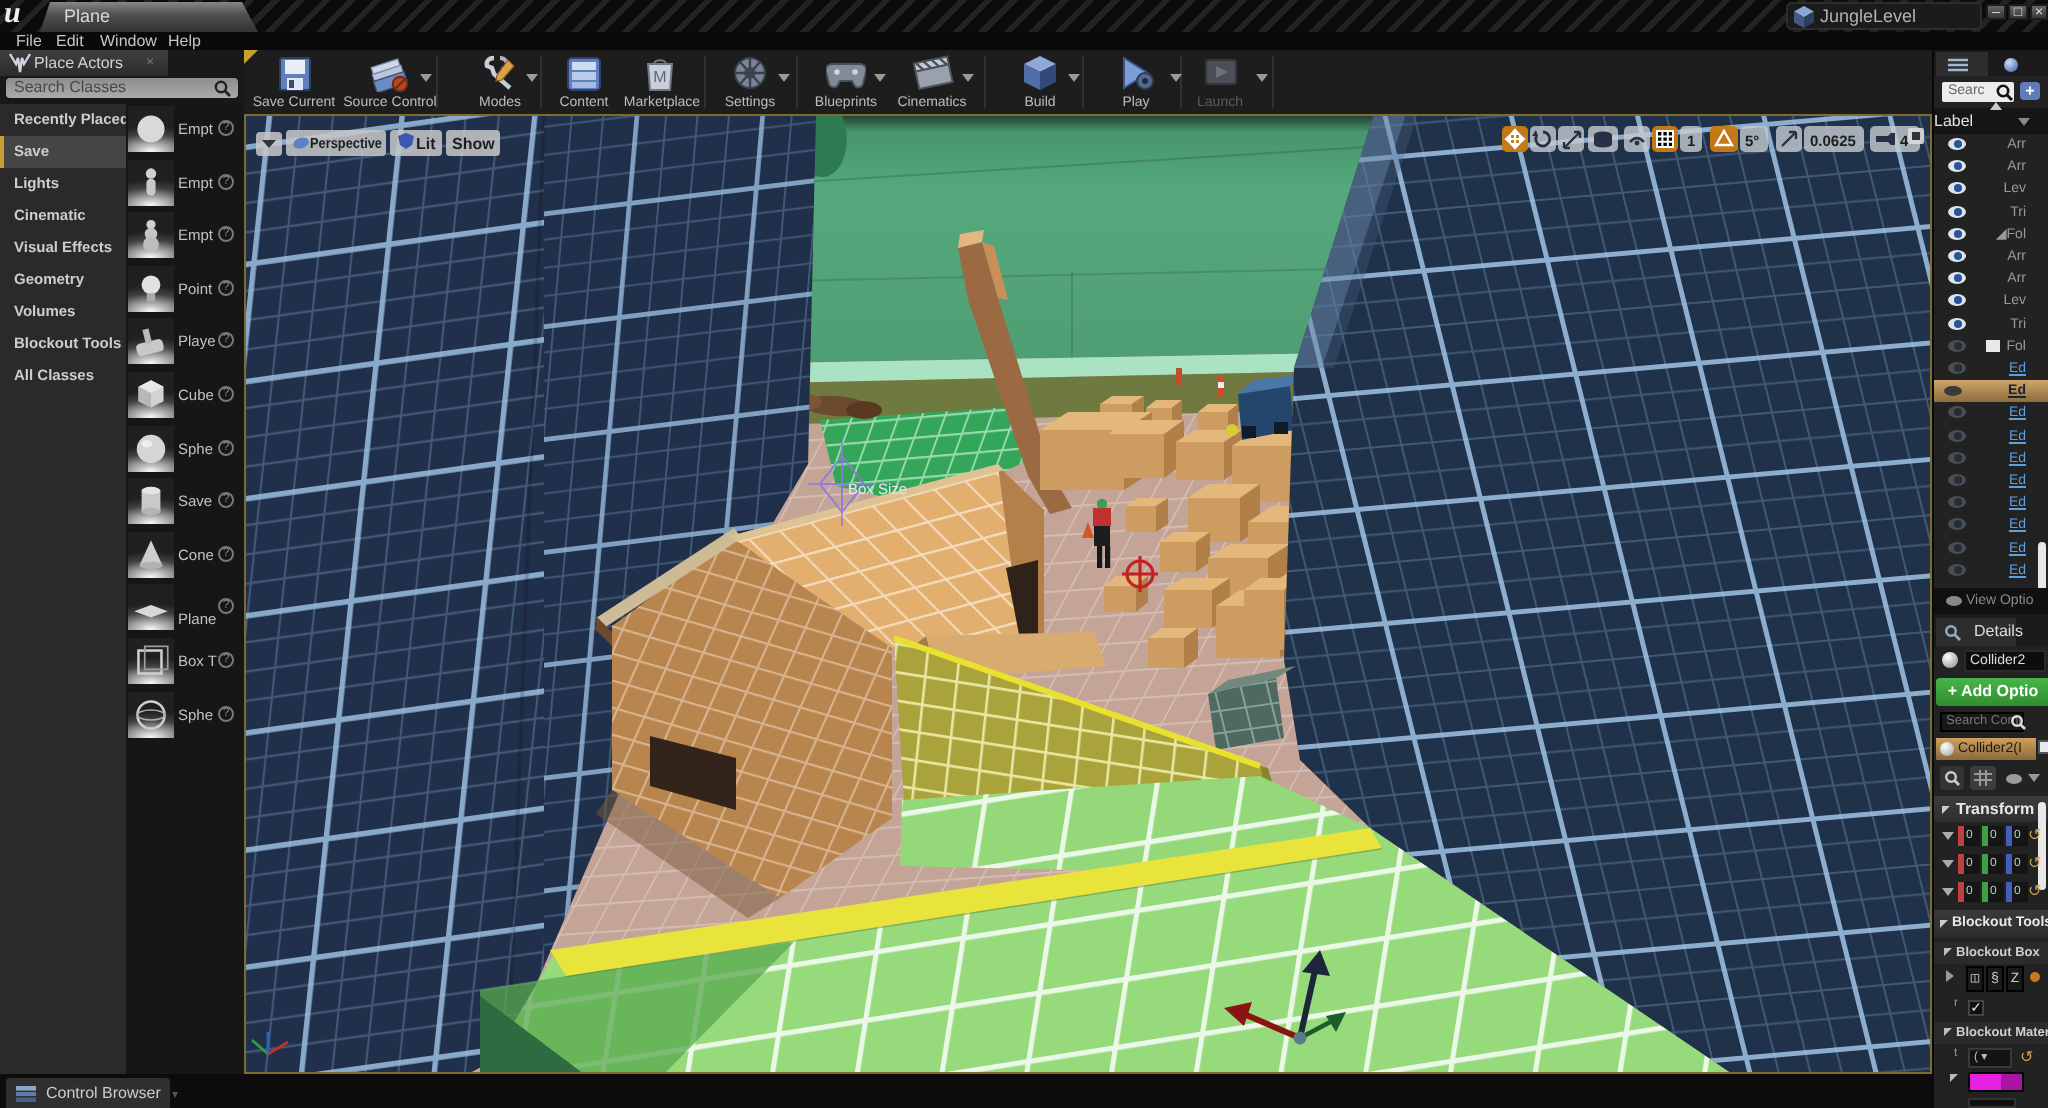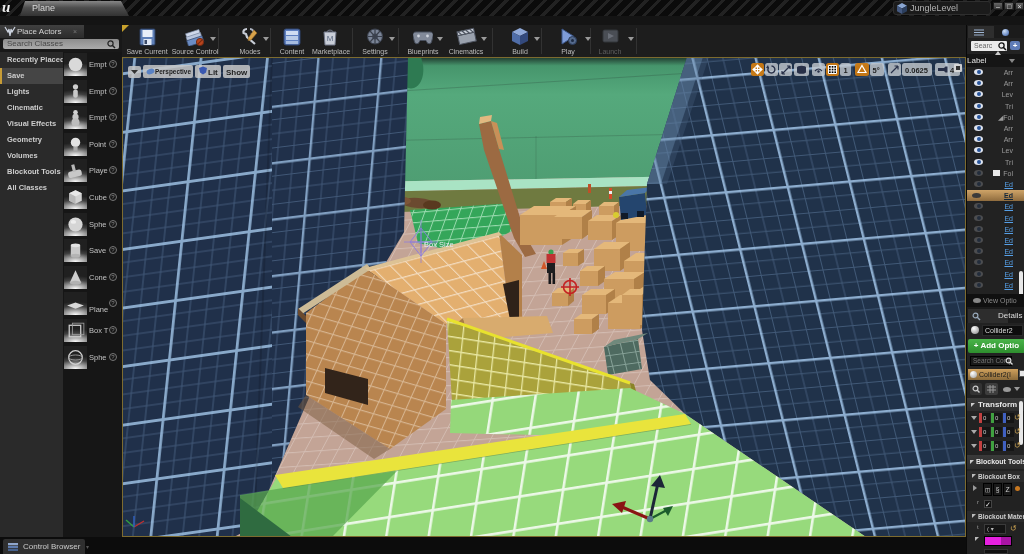--- a/index.html
+++ b/index.html
@@ -38,20 +38,26 @@
 <div class="abs" id="tabJ">Plane</div>
 <div class="abs" id="tabJL">JungleLevel</div>
 <svg class="abs" style="left:896px;top:3px" width="12" height="11">
       <polygon points="6,0 11,2.8 6,5.6 1,2.8" fill="#8aa6d2"></polygon>
       <polygon points="1,2.8 6,5.6 6,11 1,8.2" fill="#445980"></polygon>
       <polygon points="6,5.6 11,2.8 11,8.2 6,11" fill="#2c3f5e"></polygon>
     </svg>
 <div class="abs winbtn" style="left:993px">–</div>
 <div class="abs winbtn" style="left:1004px">□</div>
 <div class="abs winbtn" style="left:1015px;width:9px">×</div>
+<div class="abs" id="menu">
+      <span style="left:8px">File</span>
+      <span style="left:28px">Edit</span>
+      <span style="left:50px">Window</span>
+      <span style="left:84px">Help</span>
+    </div>
 <div class="abs" id="toolbar"></div>
 <div class="abs" style="left:122px;top:25px;width:0;height:0;border-left:7px solid #c7a12c;border-bottom:7px solid transparent"></div>
 <svg class="abs" style="left:139px;top:28px" width="17" height="18" viewBox="0 0 17 18">
       <rect x="1" y="1" width="15" height="16" rx="1" fill="#5f80b8" stroke="#2c3f60"></rect>
       <rect x="3.5" y="2" width="10" height="7" fill="#e8eef8"></rect>
       <rect x="4.5" y="11" width="8" height="6" fill="#dfe7f4"></rect>
       <rect x="5.5" y="12" width="2.5" height="4" fill="#3a4a68"></rect>
     </svg>
     <svg class="abs" style="left:184px;top:28px" width="22" height="18" viewBox="0 0 22 18">
       <g transform="rotate(-18 11 9)">
@@ -551,21 +557,21 @@
 <div class="eye eyedim" style="top:234px"></div>
 <div style="position:absolute;right:11px;top:232px;font-size:7px;line-height:11px;color:#56a0e8;text-decoration:underline">Ed</div>
 <div class="eye eyedim" style="top:246px"></div>
 <div style="position:absolute;right:11px;top:244px;font-size:7px;line-height:11px;color:#56a0e8;text-decoration:underline">Ed</div>
 <div class="eye eyedim" style="top:257px"></div>
 <div style="position:absolute;right:11px;top:255px;font-size:7px;line-height:11px;color:#56a0e8;text-decoration:underline">Ed</div>
 <div style="position:absolute;left:52px;top:246px;width:4px;height:26px;background:#e8e8e8;border-radius:2px"></div>
 <div style="position:absolute;left:0;top:269px;width:58px;height:13px;background:#101010;color:#8a8a8a;font-size:7px;line-height:13px;padding-left:16px">View Optio</div>
 <div style="position:absolute;left:6px;top:273px;width:8px;height:5px;background:#888;border-radius:50%"></div>
 <div style="position:absolute;left:0;top:282px;width:58px;height:16px;background:#1b1b1b"></div>
-<div style="position:absolute;left:1px;top:284px;width:40px;height:14px;background:#2d2d2d;color:#ddd;font-size:8px;line-height:14px;padding-left:30px">Details</div>
+<div style="position:absolute;left:1px;top:284px;width:40px;height:14px;background:#2d2d2d;color:#ddd;font-size:8px;line-height:14px;padding-left:19px">Details</div>
 <svg style="position:absolute;left:5px;top:287px" width="9" height="9">
         <circle cx="3.5" cy="3.5" r="2.4" fill="none" stroke="#9ab" stroke-width="1.2"></circle>
         <line x1="5.3" y1="5.3" x2="8" y2="8" stroke="#9ab" stroke-width="1.4"></line>
       </svg>
 <div style="position:absolute;left:4px;top:301px;width:8px;height:8px;border-radius:50%;background:radial-gradient(circle at 35% 30%,#fff,#aaa 70%,#666)"></div>
 <div style="position:absolute;left:15px;top:300px;width:41px;height:11px;background:#0d0d0d;border:1px solid #2a2a2a;color:#ddd;font-size:7px;line-height:9px;padding-left:2px">Collider2</div>
 <div style="position:absolute;left:1px;top:314px;width:57px;height:14px;background:linear-gradient(#49b449,#2e8e2e);border-radius:2px;color:#fff;font-size:8px;font-weight:bold;line-height:14px;text-align:center">+ Add Optio</div>
 <div style="position:absolute;left:3px;top:331px;width:42px;height:10px;background:#191919;border:1px solid #000;color:#777;font-size:6.5px;line-height:8px;padding-left:2px;white-space:nowrap;overflow:hidden">Search Comp</div>
 <svg style="position:absolute;left:38px;top:332px" width="9" height="9">
         <circle cx="3.5" cy="3.5" r="2.4" fill="none" stroke="#ddd" stroke-width="1.2"></circle>

